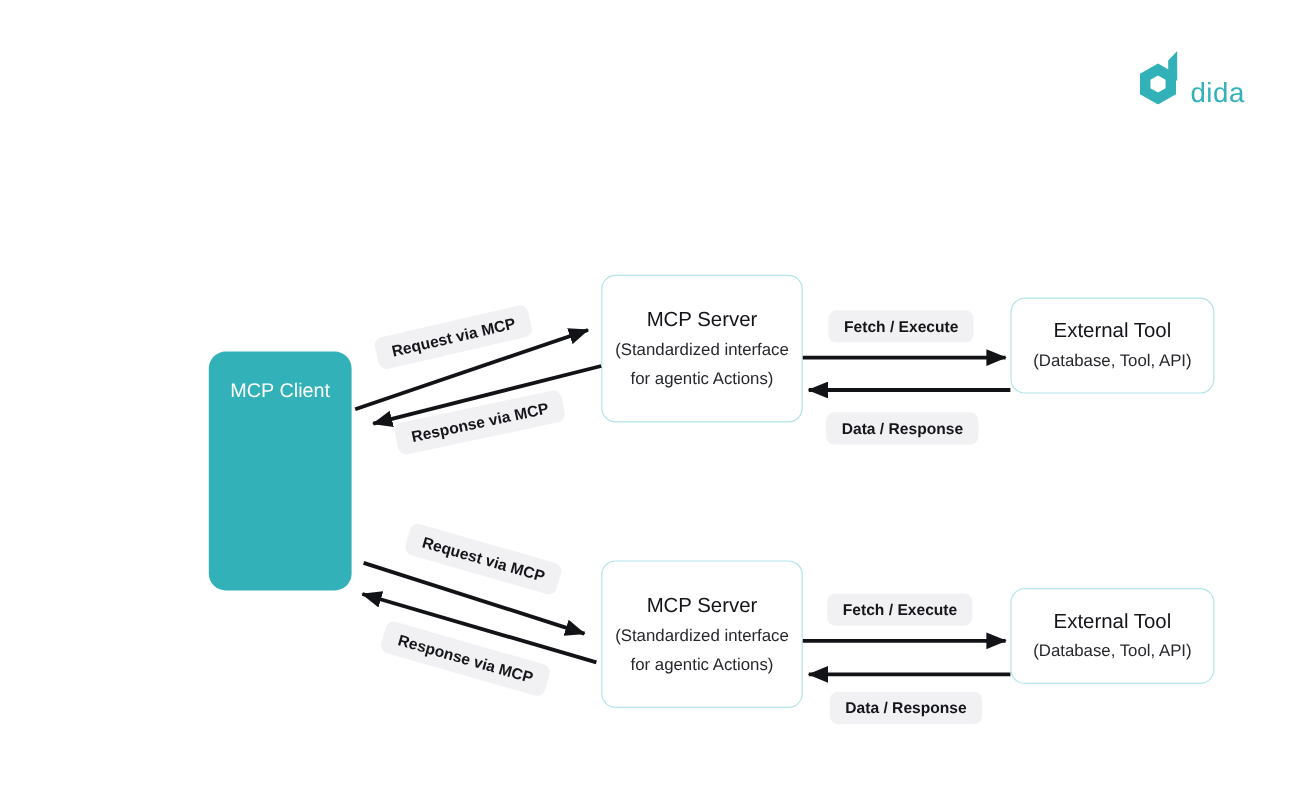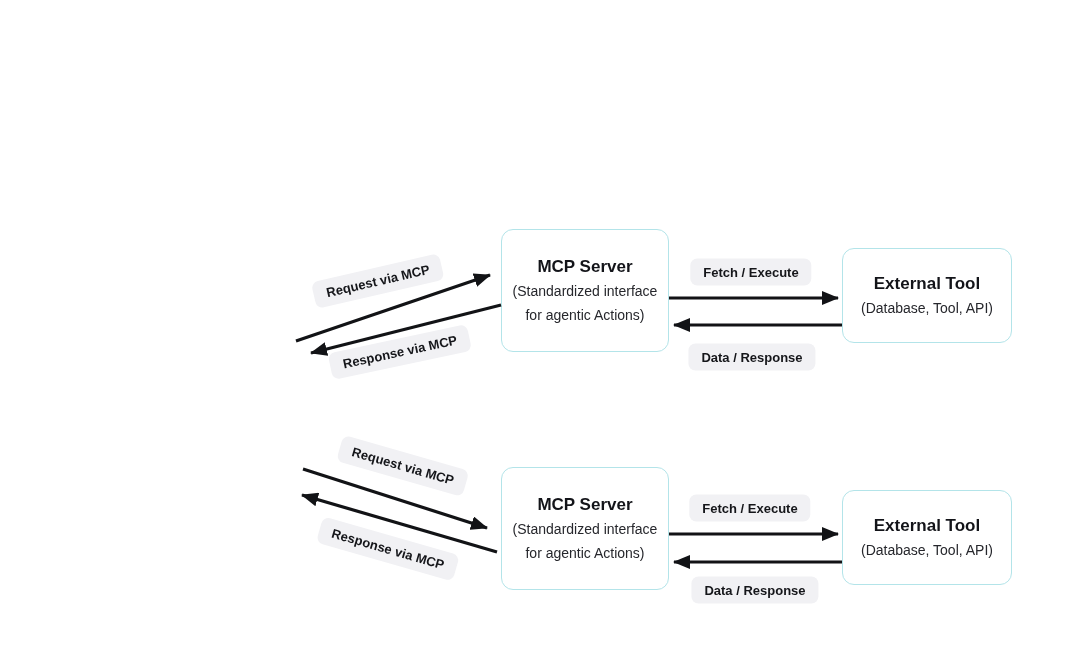--- a/index.html
+++ b/index.html
@@ -22,67 +22,80 @@
   .page-title{
     position:absolute;top:122px;left:0;width:100%;text-align:center;
     font-size:27px;font-weight:700;color:var(--ink);letter-spacing:-.2px;
   }
   
   .box{
     position:absolute;background:#ffffff;border:1.5px solid var(--box-border);
     border-radius:12px;display:flex;flex-direction:column;justify-content:center;
     align-items:center;text-align:center;z-index:1;
   }
-  .box-title{font-size:17px;font-weight:700;color:#131419;line-height:24px;}
+  .box-title{font-size:17px;font-weight:400;color:#131419;line-height:24px;}
   .box-sub{font-size:14px;font-weight:400;color:#26272c;line-height:24px;}
   .host{left:33px;top:337px;width:162px;height:123px;align-items:flex-start;}
   .host .inner{width:141px;display:flex;flex-direction:column;align-items:center;}
   .client{
     left:174px;top:293px;width:119px;height:199px;background:var(--accent);
     border:none;border-radius:14px;justify-content:flex-start;z-index:2;
   }
   .client .box-title{color:#ffffff;font-size:16.5px;padding-top:21px;}
   .server{left:501px;width:168px;height:123px;}
   .server-top{top:229px;}
   .server-bottom{top:467px;}
-  .external{left:842px;width:170px;height:95px;}
+  .external{left:842px;width:170px;height:80px;}
   .external-top{top:248px;}
   .external-bottom{top:490px;}
   
   svg.arrows{position:absolute;left:0;top:0;z-index:3;pointer-events:none;}
   
   .pill{
     position:absolute;z-index:4;background:var(--pill-bg);border-radius:7px;
     padding:6px 13px;font-size:13px;font-weight:700;color:#15161a;white-space:nowrap;
   }
 </style>
 </head>
 <body>
 
 <div class="canvas">
 
+  <div class="brand">
+    <span>
+      <svg width="38" height="46" viewBox="0 0 38 46">
+        <path fill="#33b1b8" fill-rule="evenodd" d="M17,12 L32,20.5 L32,37.5 L17,46 L2,37.5 L2,20.5 Z
+             M17,21.9 L23.3,25.4 L23.3,32.6 L17,36.1 L10.7,32.6 L10.7,25.4 Z"></path>
+        <path fill="#33b1b8" d="M25.5,9.5 L33,1.5 L33,26 L25.5,26 Z"></path>
+      </svg>
+    </span>
+    <span class="brand-name">dida</span>
+  </div>
 
 
   <svg class="arrows" width="1080" height="669" viewBox="0 0 1080 669">
     <defs>
       <marker id="ah" markerUnits="userSpaceOnUse" markerWidth="17" markerHeight="14" refX="16" refY="7" orient="auto">
         <path d="M0,0 L17,7 L0,14 Z" fill="#121316"></path>
       </marker>
     </defs>
     <line x1="296" y1="341" x2="490" y2="275" stroke="#121316" stroke-width="3.2" marker-end="url(#ah)"></line>
     <line x1="501" y1="305" x2="311" y2="353" stroke="#121316" stroke-width="3.2" marker-end="url(#ah)"></line>
     <line x1="669" y1="298" x2="838" y2="298" stroke="#121316" stroke-width="3.2" marker-end="url(#ah)"></line>
     <line x1="842" y1="325" x2="674" y2="325" stroke="#121316" stroke-width="3.2" marker-end="url(#ah)"></line>
     <line x1="303" y1="469" x2="487" y2="528" stroke="#121316" stroke-width="3.2" marker-end="url(#ah)"></line>
     <line x1="497" y1="552" x2="302" y2="495" stroke="#121316" stroke-width="3.2" marker-end="url(#ah)"></line>
     <line x1="669" y1="534" x2="838" y2="534" stroke="#121316" stroke-width="3.2" marker-end="url(#ah)"></line>
     <line x1="842" y1="562" x2="674" y2="562" stroke="#121316" stroke-width="3.2" marker-end="url(#ah)"></line>
   </svg>
 
 
+  <div class="box client">
+    <div class="box-title">MCP Client</div>
+  </div>
 
   <div class="box server server-top">
     <div class="box-title">MCP Server</div>
     <div class="box-sub">(Standardized interface</div>
     <div class="box-sub">for agentic Actions)</div>
   </div>
 
   <div class="box external external-top">
     <div class="box-title">External Tool</div>
     <div class="box-sub">(Database, Tool, API)</div>

